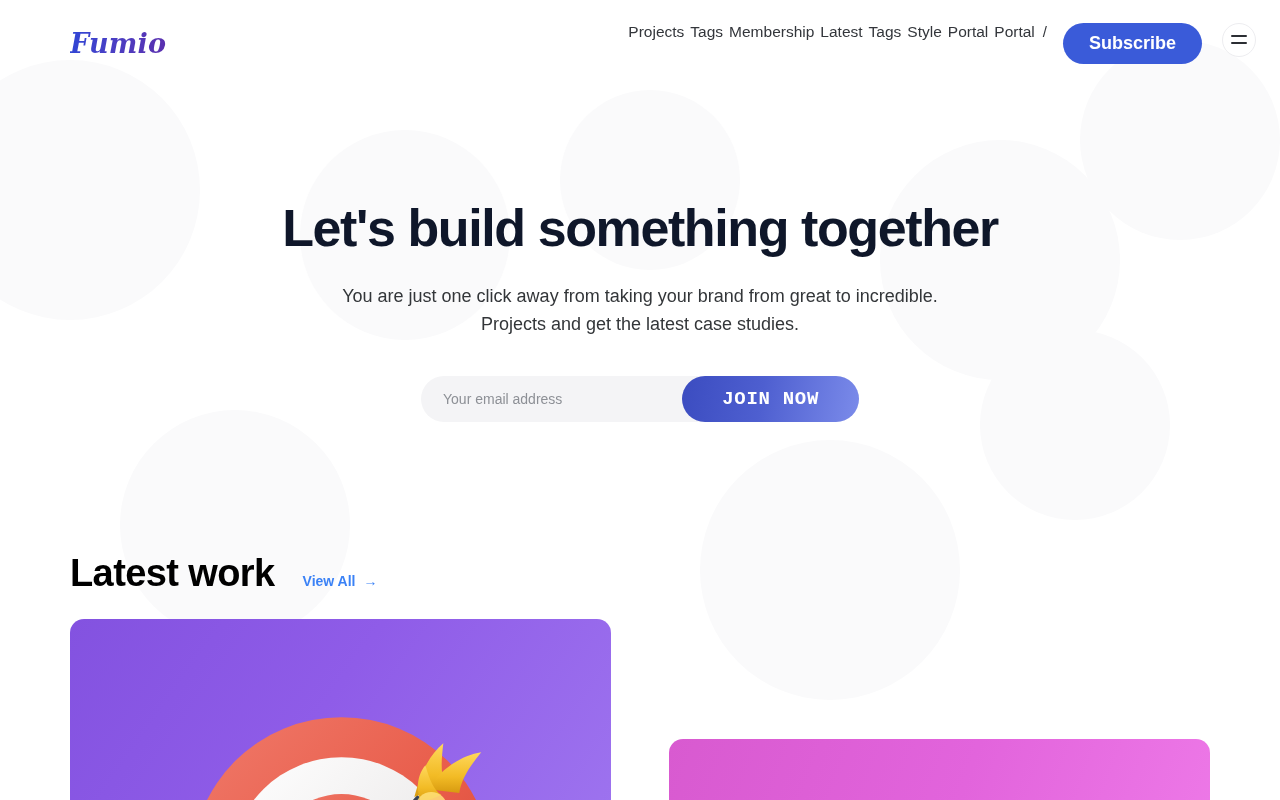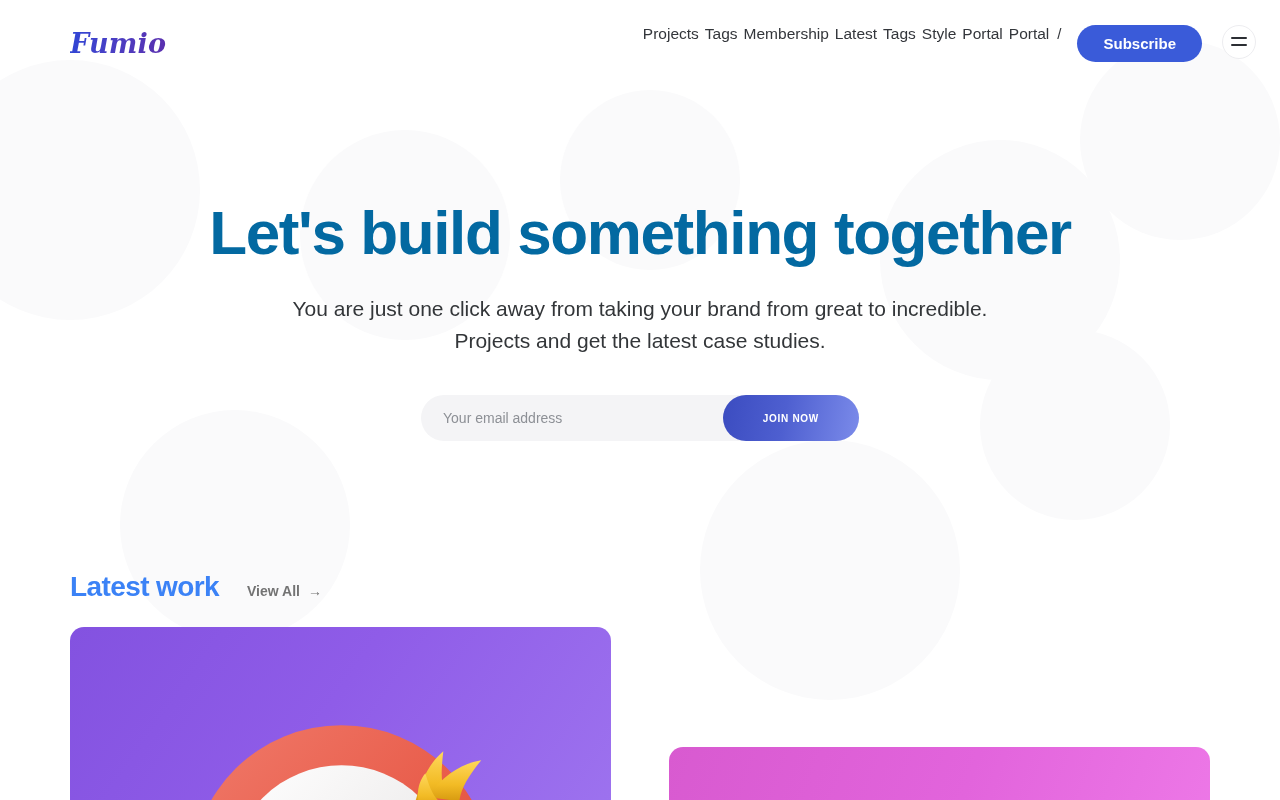--- a/index.html
+++ b/index.html
@@ -57,21 +57,21 @@
     white-space:nowrap;
   }
   .nav-sep {
     font-size:15px;
     color:#33363b;
     margin:0 2px;
   }
   .btn-subscribe {
     background:#3a5bd9;
     color:#ffffff;
-    font-size:15px;
+    font-size:18px;
     font-weight:700;
     border:none;
     border-radius:999px;
     padding:10px 26px;
     cursor:pointer;
     white-space:nowrap;
     margin-left:8px;
   }
   .menu-btn {
     width:34px; height:34px;
@@ -92,30 +92,30 @@
     border-radius:1px;
   }
 
   
   .hero {
     position:relative; z-index:3;
     text-align:center;
     padding-top:128px;
   }
   .hero h1 {
-    font-size:62px;
+    font-size:52px;
     line-height:1.0;
     font-weight:700;
     letter-spacing:-1.4px;
-    color:#0369a1;
+    color:#0f172a;
     white-space:nowrap;
   }
   .hero p {
     margin-top:29px;
-    font-size:21px;
+    font-size:18px;
     line-height:1.53;
     color:#333639;
   }
   .signup {
     margin:38px auto 0;
     width:438px;
     height:46px;
     position:relative;
     background:#f4f4f6;
     border-radius:999px;
@@ -135,52 +135,52 @@
   .signup input::placeholder { color:#8d9096; }
   .btn-join {
     position:absolute;
     right:0; top:0;
     height:46px;
     padding:0 40px;
     border:none;
     border-radius:999px;
     background:linear-gradient(100deg,#3b4cc0 0%,#4e5fd0 45%,#7b8bea 100%);
     color:#fff;
-    font-family:Liberation Sans, sans-serif;
-    font-size:10px;
+    font-family:Liberation Mono, monospace;
+    font-size:19px;
     font-weight:700;
     letter-spacing:.7px;
     cursor:pointer;
     white-space:nowrap;
   }
 
   
   .work {
     position:relative; z-index:3;
     margin-top:130px;
     padding:0 70px;
   }
   .work-head {
     display:flex;
     align-items:baseline;
     gap:28px;
   }
   .work-title {
-    font-size:28px;
-    font-weight:700;
-    color:#3b82f6;
+    font-size:38px;
+    font-weight:700;
+    color:#000000;
     letter-spacing:-.6px;
   }
   .view-all {
     display:inline-flex;
     align-items:center;
     gap:8px;
     font-size:14px;
     font-weight:700;
-    color:#737373;
+    color:#3b82f6;
     text-decoration:none;
     white-space:nowrap;
   }
   .view-all .arrow { font-size:14px; line-height:1; }
 
   .cards {
     margin-top:24px;
     display:flex;
     gap:58px;
     align-items:flex-start;

